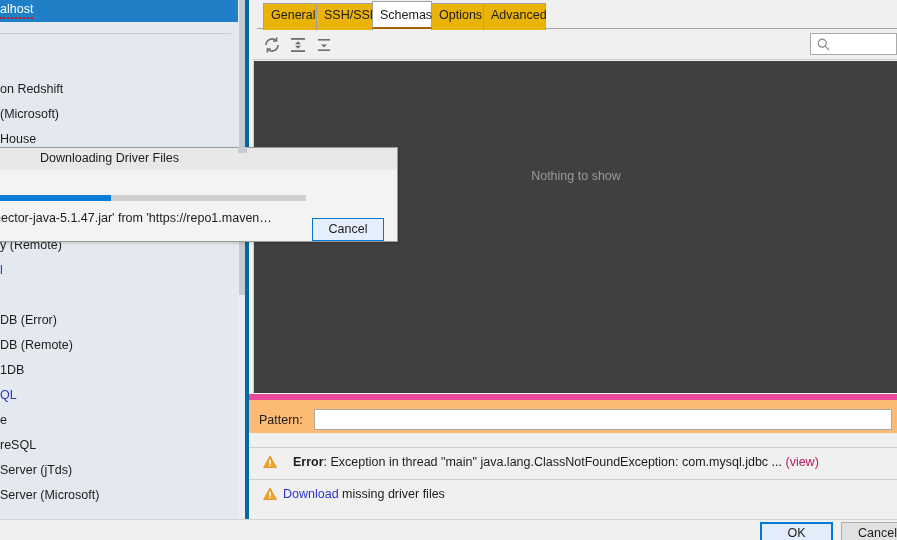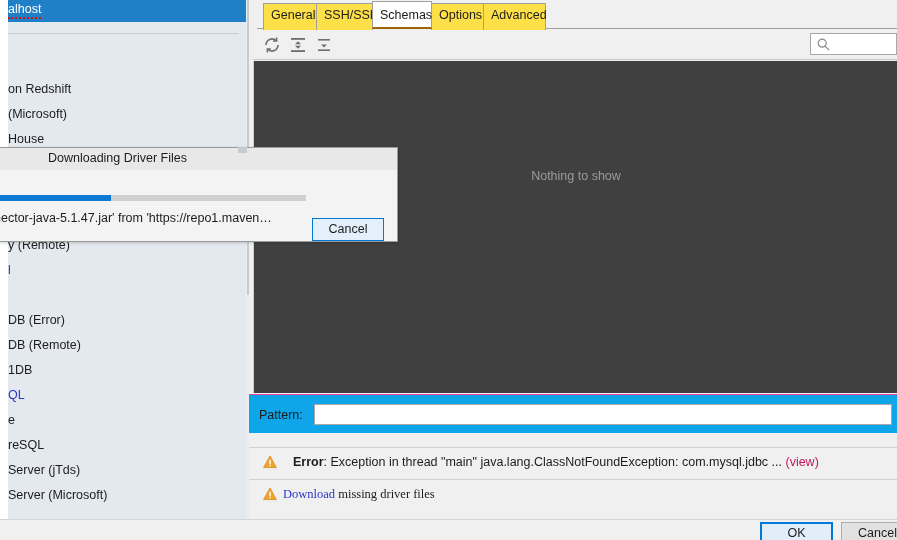--- a/index.html
+++ b/index.html
@@ -8,23 +8,23 @@
     overflow: hidden;
     background: #ffffff;
     font-family: "Liberation Sans", sans-serif;
     font-size: 12px;
     color: #1a1a1a;
   }
   #root { position: relative; width: 897px; height: 540px; }
 
   
   .sidebar {
-    position: absolute; left: 8px; top: 0; width: 249px; height: 519px;
+    position: absolute; left: 0; top: 0; width: 249px; height: 519px;
     background: #e4e9ef;
-    border-right: 7px solid #0369a1;
+    border-right: 4px solid #0369a1;
     box-sizing: border-box;
     overflow: hidden;
   }
   .side-sel {
     position: absolute; left: 0; top: 0; width: 238px; height: 22px;
     background: #1f80c8;
   }
   .side-sel span {
     position: absolute; left: 0; top: 2px;
     color: #ffffff; font-size: 12.5px;
@@ -62,21 +62,21 @@
     position: absolute; left: 0; top: 0; width: 648px; height: 29px;
     background: #f0f0f0;
   }
   .tabstrip-underline {
     position: absolute; left: 8px; top: 28px; width: 640px; height: 1px;
     background: #a0a0a0;
   }
   .tab {
     position: absolute; top: 3px; height: 42px;
     box-sizing: border-box;
-    background: #fde047;
+    background: #eab308;
     border: 1px solid #a0a0a0;
     color: #1c1c1c;
     font-size: 12.5px;
     line-height: 23px;
     text-align: center;
     padding: 0 7px;
   }
   .tab.active {
     background: #ffffff;
     border-bottom: 2px solid #a16207;
@@ -115,22 +115,22 @@
   .nothing {
     position: absolute; left: 0; top: 108px; width: 644px;
     text-align: center;
     color: #9a9a9a;
     font-size: 12.5px;
   }
 
   
   .patternrow {
     position: absolute; left: 253px; top: 394px; width: 644px; height: 39px;
-    background: #0ea5e9;
-    border-top: 1px solid #ec4899;
+    background: #fdba74;
+    border-top: 6px solid #ec4899;
     box-sizing: border-box;
   }
   .pattern-label {
     position: absolute; left: 10px; top: 13px;
     font-size: 12.5px; color: #1c1c1c;
   }
   .pattern-input {
     position: absolute; left: 65px; top: 9px; width: 832px; height: 21px;
     background: #ffffff;
     border: 1px solid #a9a9a9;
@@ -142,21 +142,21 @@
   }
 
   
   .errrow {
     position: absolute; left: 253px; width: 644px; height: 31px;
     background: #f0f0f0;
     border-top: 1px solid #d0d0d0;
     box-sizing: border-box;
   }
   .errrow.r1 { top: 447px; }
-  .errrow.r2 { top: 479px; border-top: 1px solid #d0d0d0; font-family: Liberation Serif, serif; }
+  .errrow.r2 { top: 479px; border-top: 1px solid #d0d0d0; }
   .warn-icon { position: absolute; left: 14px; top: 7px; }
   .errtext {
     position: absolute; left: 34px; top: 7px;
     font-size: 12.5px; color: #1c1c1c;
     white-space: nowrap;
   }
   .errtext b { font-weight: bold; padding-left: 10px; }
   .lnk { color: #2a36c8; }
   .lnk-paren { color: #be185d; }
 
@@ -198,21 +198,21 @@
     box-shadow: 1px 1px 3px rgba(0,0,0,0.18);
     box-sizing: border-box;
     z-index: 50;
   }
   .dlg-title {
     position: absolute; left: 0; top: 0; width: 397px; height: 22px;
     background: #e8e8e8;
     box-sizing: border-box;
   }
   .dlg-title span {
-    position: absolute; left: 48px; top: 3px;
+    position: absolute; left: 40px; top: 3px;
     font-size: 12.5px; color: #1c1c1c;
   }
   .dlg-body {
     position: absolute; left: 0; top: 22px; width: 397px; height: 71px;
     background: #f3f3f3;
     box-sizing: border-box;
   }
   .progress-track {
     position: absolute; left: -4px; top: 25px; width: 310px; height: 6px;
     background: #cfcfcf;

